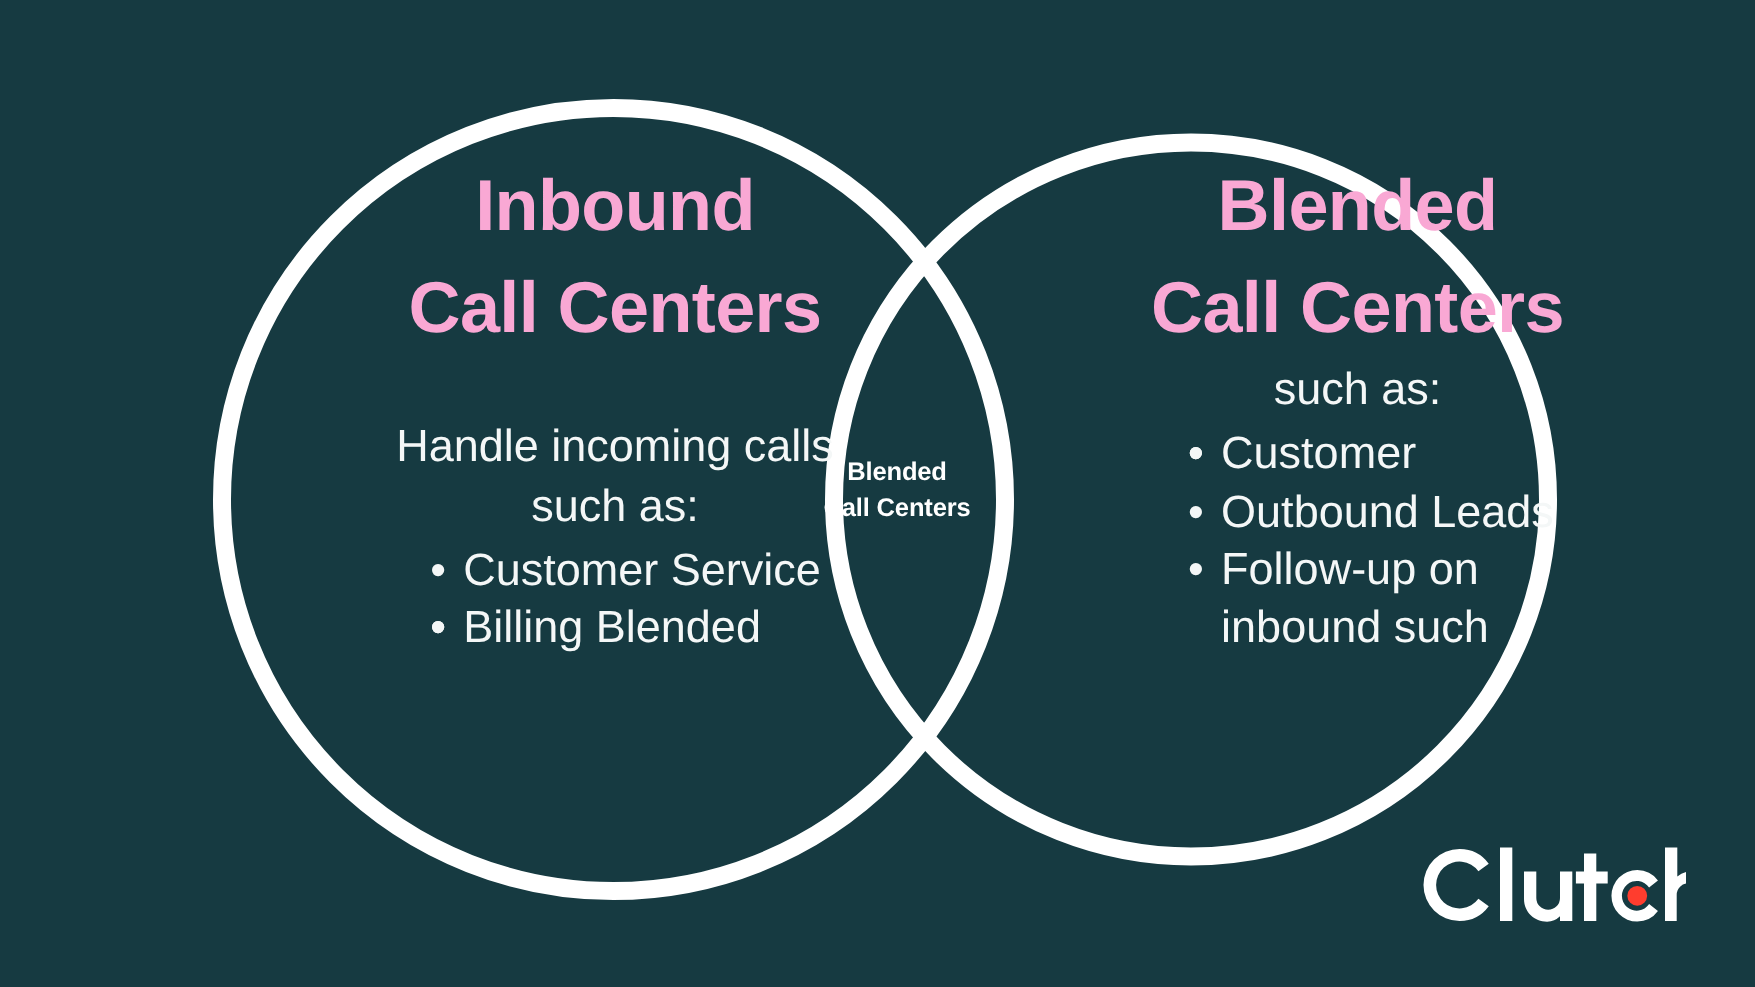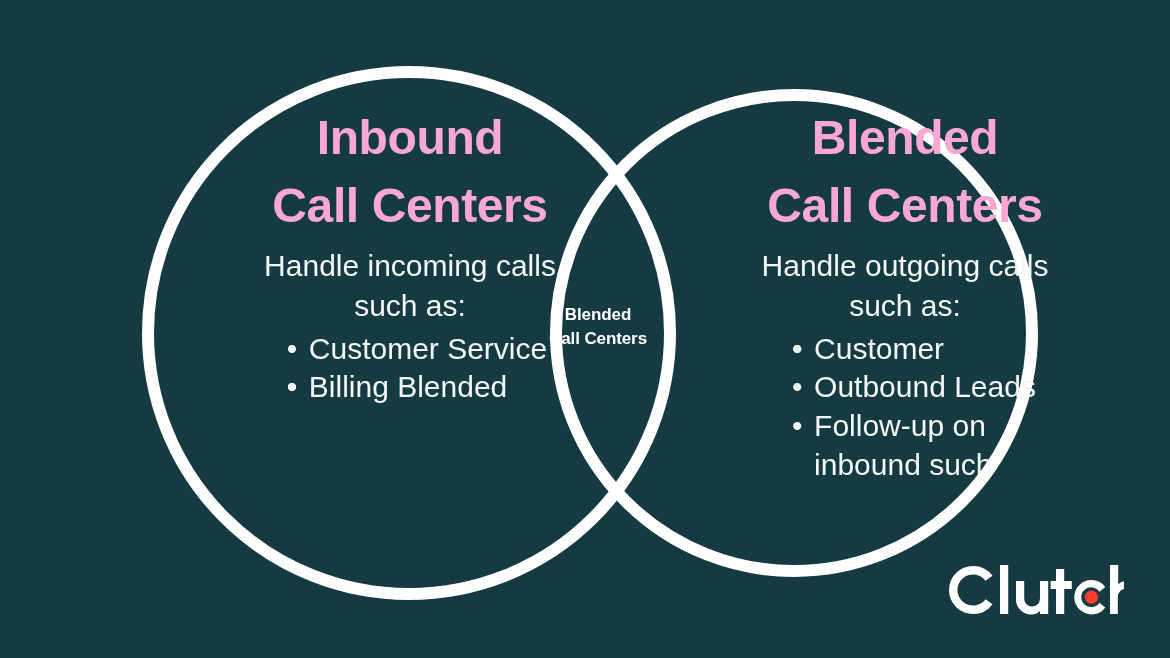--- a/index.html
+++ b/index.html
@@ -38,21 +38,21 @@
     letter-spacing: -0.4px;
     color: #f9a8d4;
     white-space: nowrap;
   }
 
   .lede {
     font-size: 30px;
     line-height: 1.32;
     font-weight: 400;
     color: #f4f7f7;
-    margin-top: 6px;
+    margin-top: 38px;
   }
 
   .bullets {
     list-style: none;
     margin: 4px 0 0 0;
     padding: 0;
     display: inline-block;
     text-align: left;
   }
   .bullets li {
@@ -137,21 +137,20 @@
   </div>
 
   <div class="panel" id="panel-blended">
     <div class="blend-line">Blended</div>
     <div class="blend-line">Call Centers</div>
   </div>
 
   <div class="panel" id="panel-outbound">
     <div class="heading">Blended</div>
     <div class="heading">Call Centers</div>
-    <div class="lede">Handle outgoing calls</div>
     <div class="lede" style="margin-top:0">such as:</div>
     <ul class="bullets">
       <li><span class="dot">•</span></li>
       <li><span class="dot">•</span><span>Customer</span></li>
       <li><span class="dot">•</span><span>Outbound Leads</span></li>
       <li><span class="dot">•</span><span>Follow-up on</span><span class="cont">inbound such</span></li>
     </ul>
   </div>
 
   <div id="clutch-logo">

